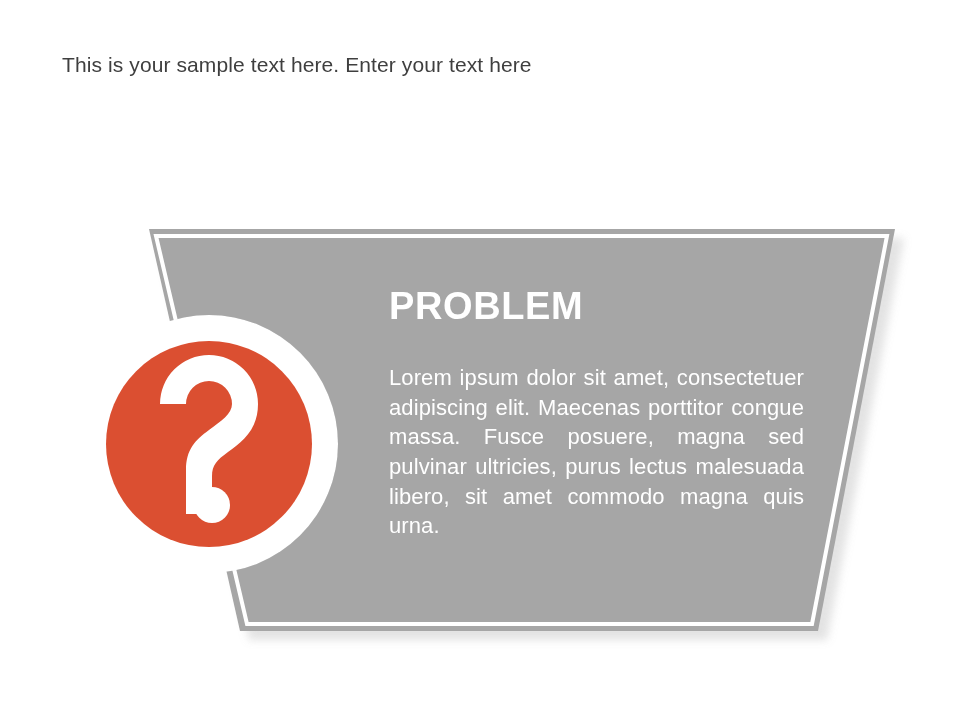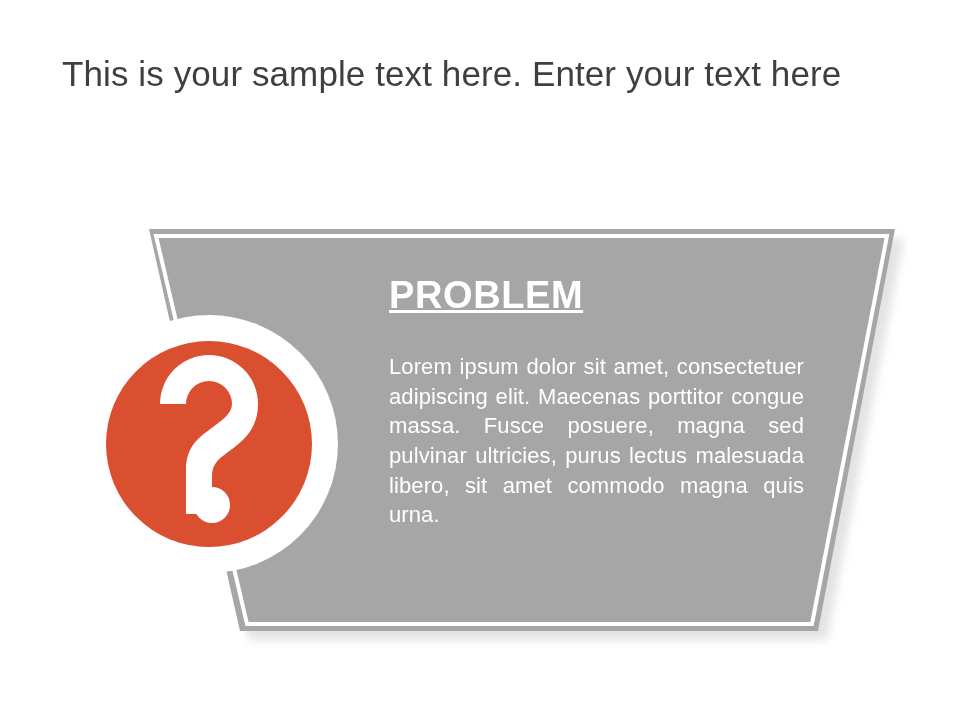--- a/index.html
+++ b/index.html
@@ -23,21 +23,21 @@
     background: #ffffff;
     overflow: hidden;
   }
 
   
   .slide-title {
     position: absolute;
     left: 62px;
     top: 52px;
     width: 860px;
-    font-size: 35px;
+    font-size: 21px;
     line-height: 1.25;
     font-weight: 400;
     color: #3f3f3f;
     letter-spacing: 0.1px;
     white-space: nowrap;
   }
 
   
   .graphic {
     position: absolute;
@@ -60,22 +60,21 @@
     top: 272px;
     width: 415px;
   }
 
   .block-heading {
     font-size: 38px;
     font-weight: bold;
     color: #ffffff;
     letter-spacing: 0.6px;
     line-height: 1.05;
-    margin: 4px 0 36px 0;
-    text-decoration: underline;
+    margin: 15px 0 36px 0;
   }
 
   .block-body {
     font-size: 22px;
     line-height: 1.35;
     color: #ffffff;
     text-align: justify;
     text-align-last: left;
     margin: 0;
     letter-spacing: 0.1px;

